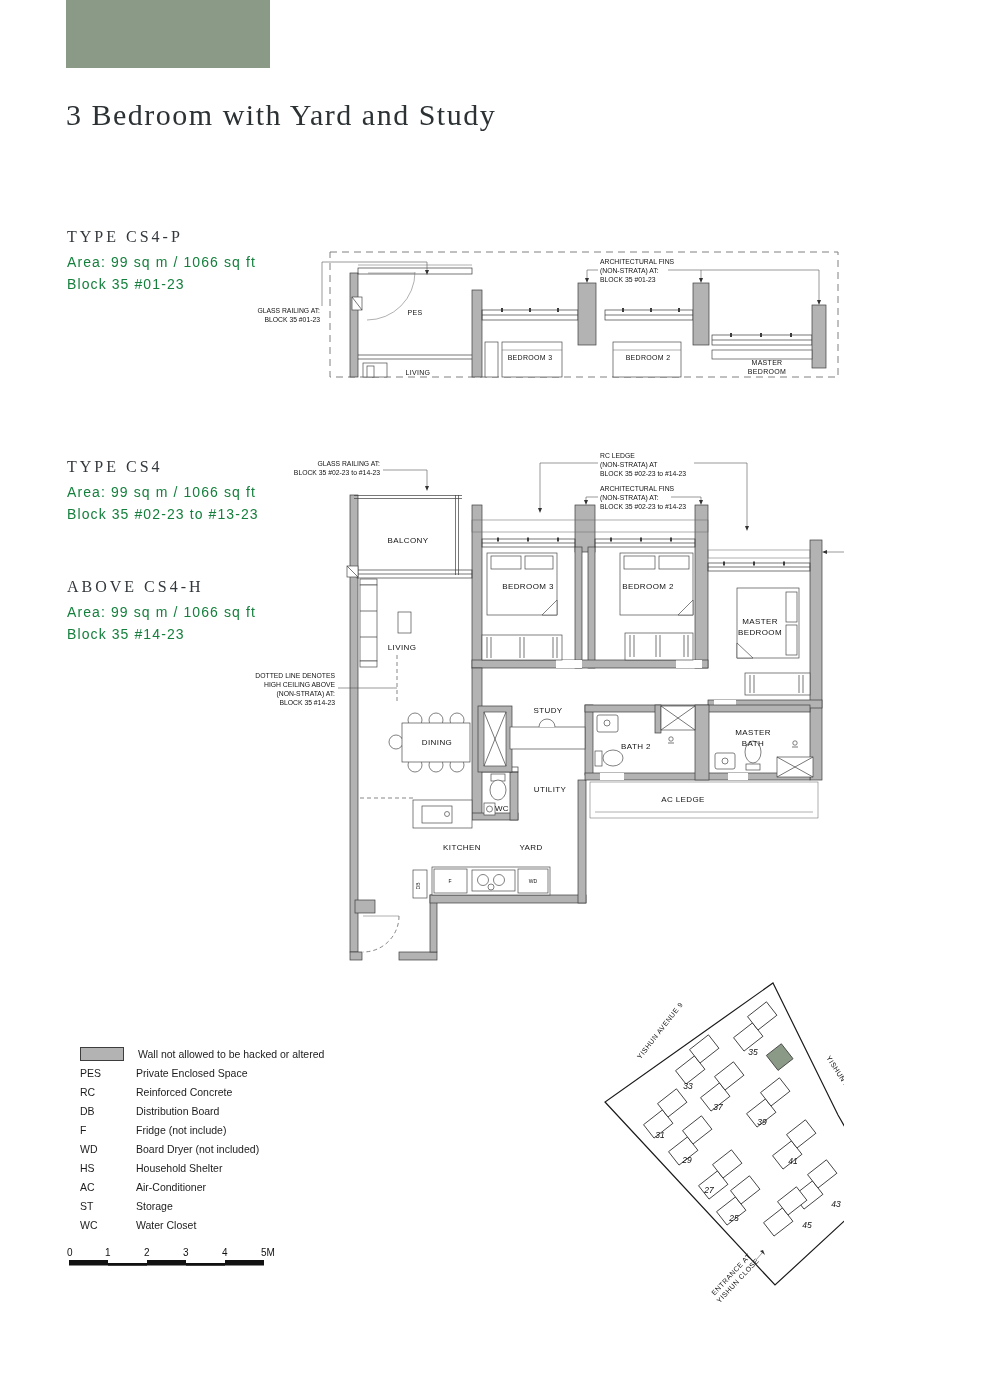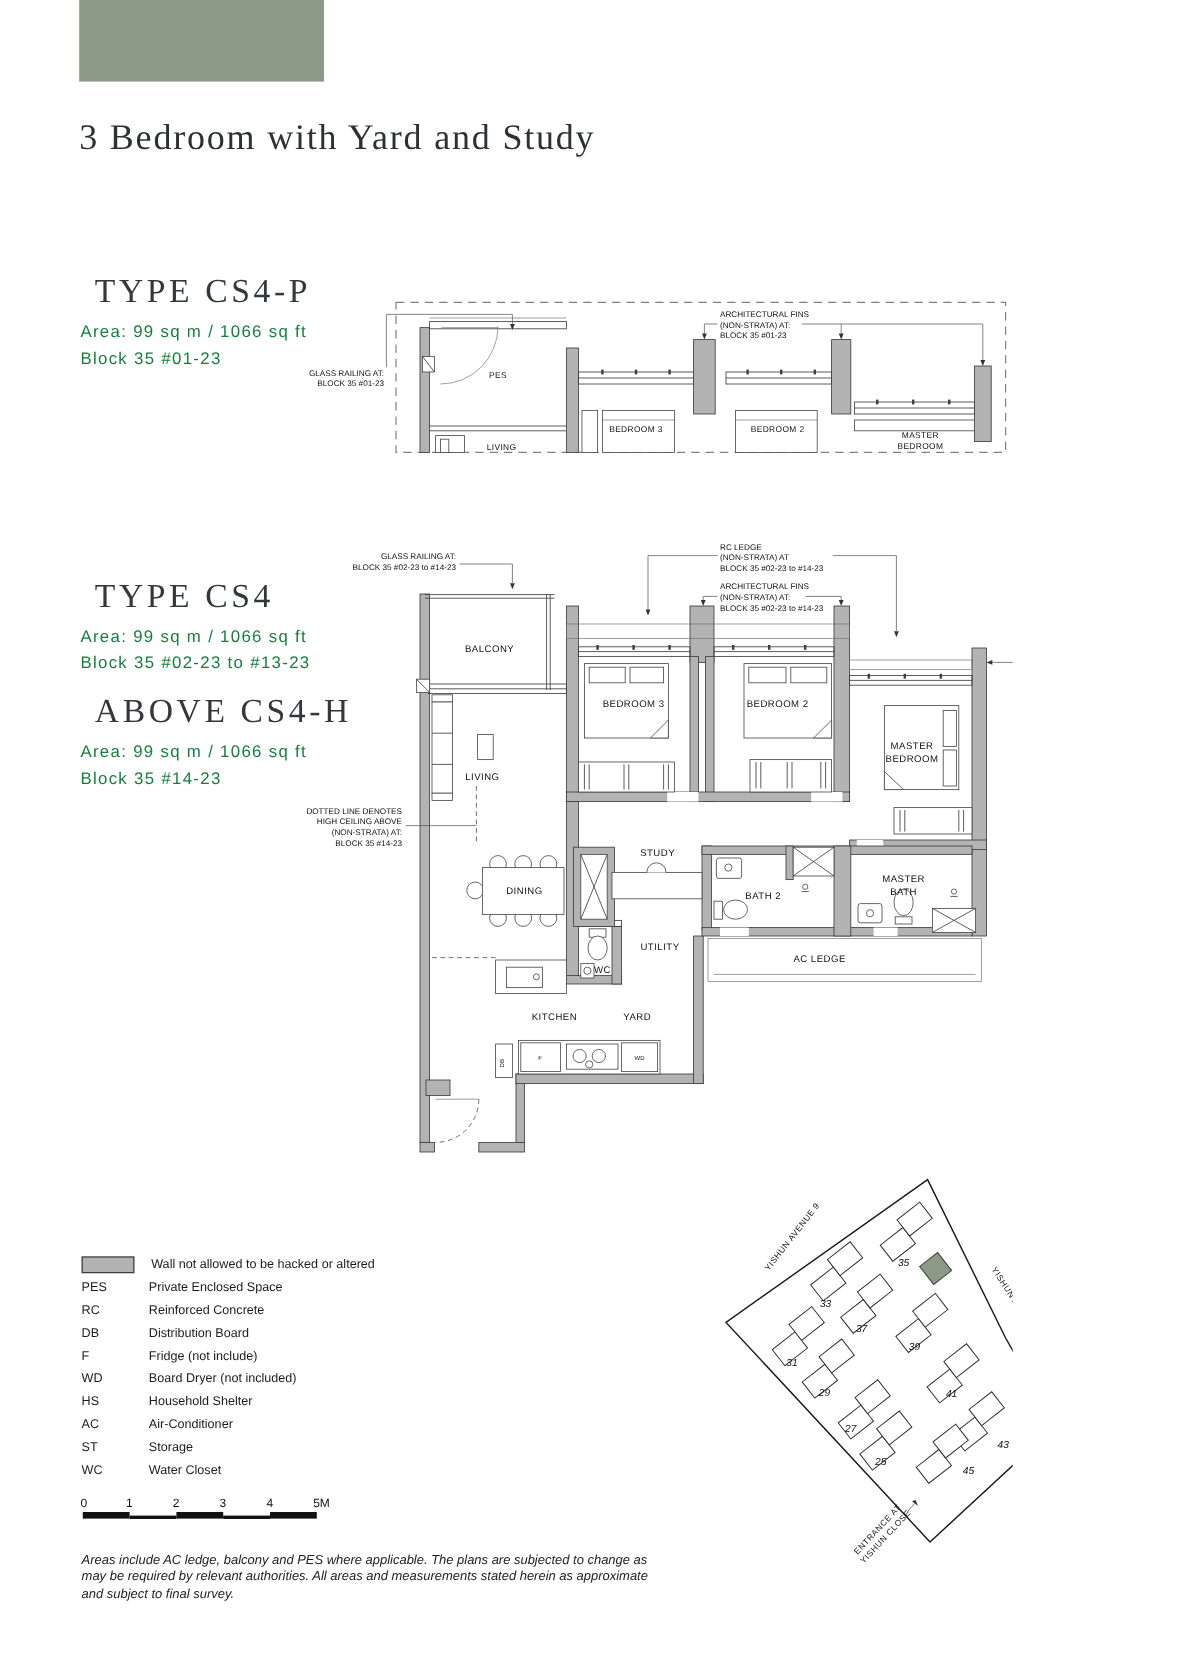--- a/index.html
+++ b/index.html
@@ -2,43 +2,43 @@
 <html><head>
 <meta charset="utf-8">
 <style>
   html,body{margin:0;padding:0;background:#fff;}
   .page{position:relative;width:844px;height:1386px;background:#ffffff;overflow:hidden;
         font-family:"Liberation Sans",sans-serif;color:#1a1a1a;}
   .logo{position:absolute;left:66px;top:0;width:204px;height:68px;background:#8a9a86;}
   .title{position:absolute;left:66px;top:98px;font-family:"Liberation Serif",serif;
          font-size:30px;letter-spacing:1.5px;color:#2c3134;font-weight:400;}
   .typeblock{position:absolute;left:67px;}
-  .typeblock h2{margin:0 0 8px 12px;font-family:"Liberation Serif",serif;font-weight:400;
-                font-size:28px;letter-spacing:3px;color:#33383c;}
+  .typeblock h2{margin:0 0 8px 0;font-family:"Liberation Serif",serif;font-weight:400;
+                font-size:16px;letter-spacing:3px;color:#33383c;}
   .typeblock p{margin:0 0 6px 0;font-size:14px;letter-spacing:1.1px;color:#15803d;}
-  .t1{top:228px;} .t2{top:482px;} .t3{top:578px;}
+  .t1{top:228px;} .t2{top:458px;} .t3{top:578px;}
 
   svg{position:absolute;overflow:visible;}
   .w{fill:#b3b3b3;stroke:#3d3d3d;stroke-width:.7;}
   .tl{fill:none;stroke:#3d3d3d;stroke-width:.7;}
   .tll{fill:none;stroke:#6e6e6e;stroke-width:.55;}
   .fx{fill:#ffffff;stroke:#4a4a4a;stroke-width:.7;}
   .gap{fill:#ffffff;stroke:none;}
   .tk{fill:#3d3d3d;}
   .rl{font-size:8px;letter-spacing:.4px;fill:#111;text-anchor:middle;}
   .rls{font-size:7px;letter-spacing:.3px;fill:#111;text-anchor:middle;}
   .fxl{font-size:5px;fill:#111;text-anchor:middle;}
   .ann{font-size:6.8px;fill:#111;}
   .annr{font-size:6.8px;fill:#111;text-anchor:end;}
   .ld{fill:none;stroke:#555;stroke-width:.6;}
   .arrh{fill:#333;stroke:none;}
   .dashl{stroke:#555;stroke-width:.7;stroke-dasharray:4 3;fill:none;}
   .dashbox{fill:none;stroke:#808080;stroke-width:1;stroke-dasharray:7 5;}
 
-  .legend{position:absolute;left:68px;top:1044px;font-size:10.5px;color:#1c1c1c;}
+  .legend{position:absolute;left:80px;top:1044px;font-size:10.5px;color:#1c1c1c;}
   .lg-row{display:flex;align-items:center;height:19px;}
   .lg-abbr{width:56px;flex:0 0 56px;}
   .lg-swatch{width:42px;height:12px;background:#b3b3b3;border:1px solid #3d3d3d;
              margin-right:14px;flex:0 0 42px;}
   .disclaimer{position:absolute;left:68px;top:1282px;width:492px;font-size:10.8px;
               font-style:italic;line-height:1.34;color:#222;}
   .kpb rect{fill:#fff;stroke:#2a2a2a;stroke-width:.8;}
   .kp-num{font-style:italic;font-size:8.5px;fill:#111;text-anchor:middle;}
   .kp-road{font-size:7px;letter-spacing:.5px;fill:#111;text-anchor:middle;}
   .kp-t{font-size:11px;letter-spacing:.5px;fill:#111;}
@@ -396,21 +396,20 @@
     <text class="ann" x="119" y="10" style="font-size:10px">3</text>
     <text class="ann" x="158" y="10" style="font-size:10px">4</text>
     <text class="ann" x="197" y="10" style="font-size:10px">5M</text>
     <rect x="5" y="14" width="39" height="5.5" fill="#111"></rect>
     <rect x="44" y="17" width="39" height="2.8" fill="#111"></rect>
     <rect x="83" y="14" width="39" height="5.5" fill="#111"></rect>
     <rect x="122" y="17" width="39" height="2.8" fill="#111"></rect>
     <rect x="161" y="14" width="39" height="5.5" fill="#111"></rect>
   </svg>
 
-  <p class="disclaimer">Areas include AC ledge, balcony and PES where applicable. The plans are subjected to change as may be required by relevant authorities. All areas and measurements stated herein as approximate and subject to final survey.</p>
 
   <svg style="left:590px;top:972px;" width="400" height="350" viewBox="0 0 400 350">
     <path d="M 183,11 L 248,143 L 290,216 L 185,313 L 15,130 Z" fill="none" stroke="#1a1a1a" stroke-width="1.2"></path>
     <g class="kpb">
         <g transform="translate(168,58) rotate(-38)">
           <rect x="-24" y="-9" width="24" height="17"></rect>
           <rect x="0" y="-17" width="24" height="17"></rect>
         </g>
         <g transform="translate(110,91) rotate(-38)">
           <rect x="-24" y="-9" width="24" height="17"></rect>

